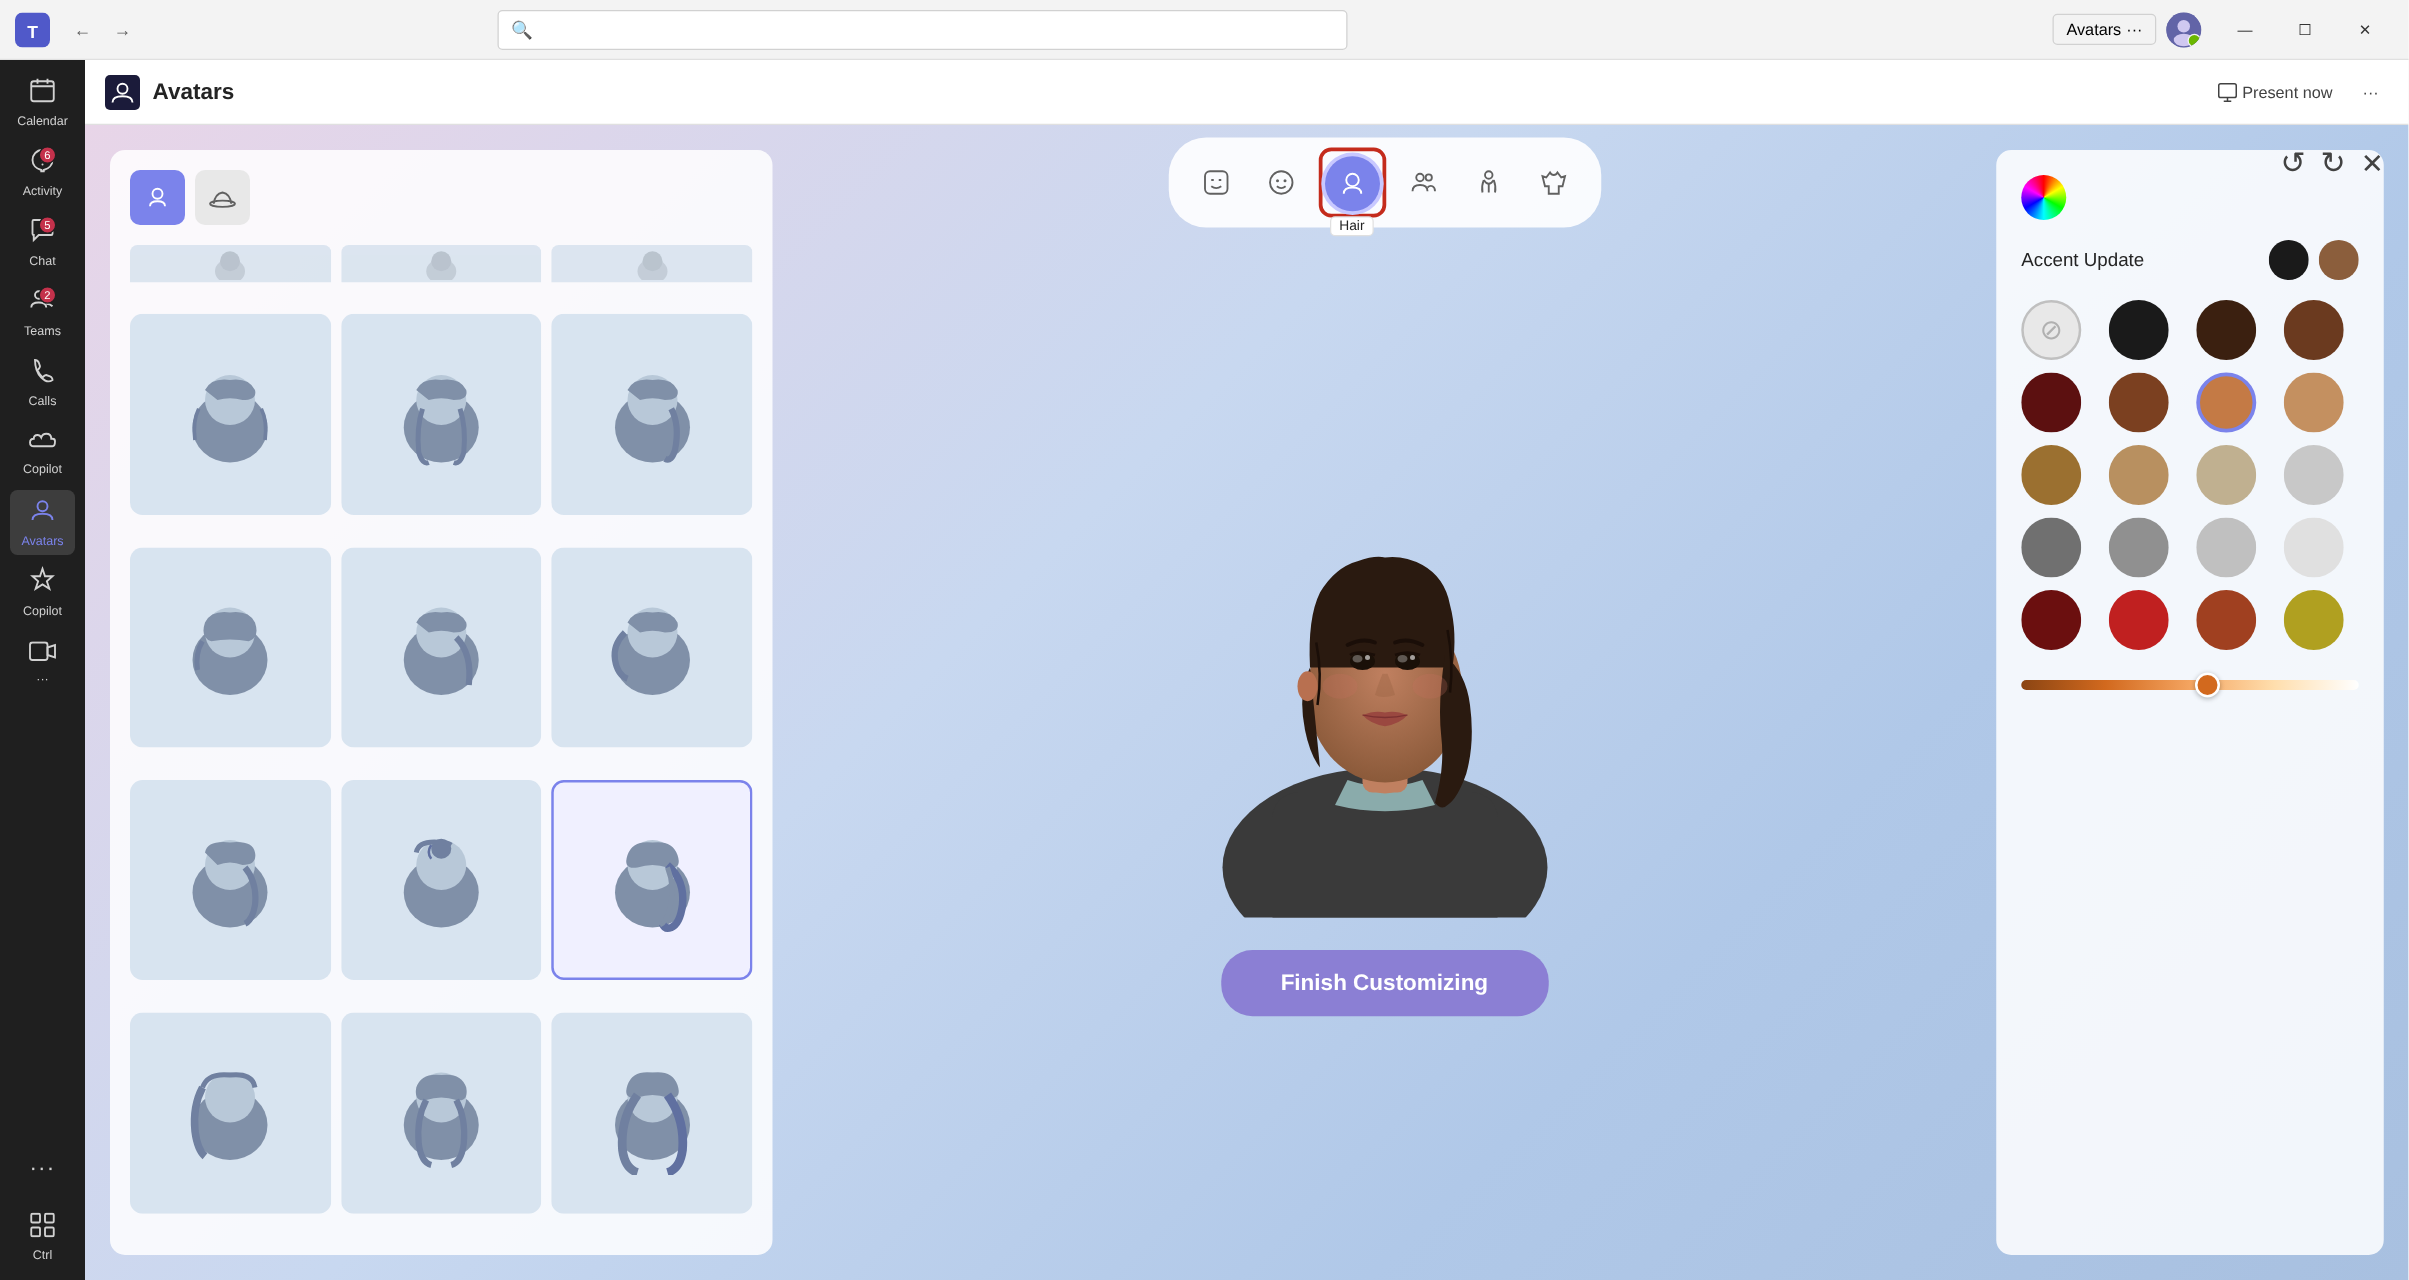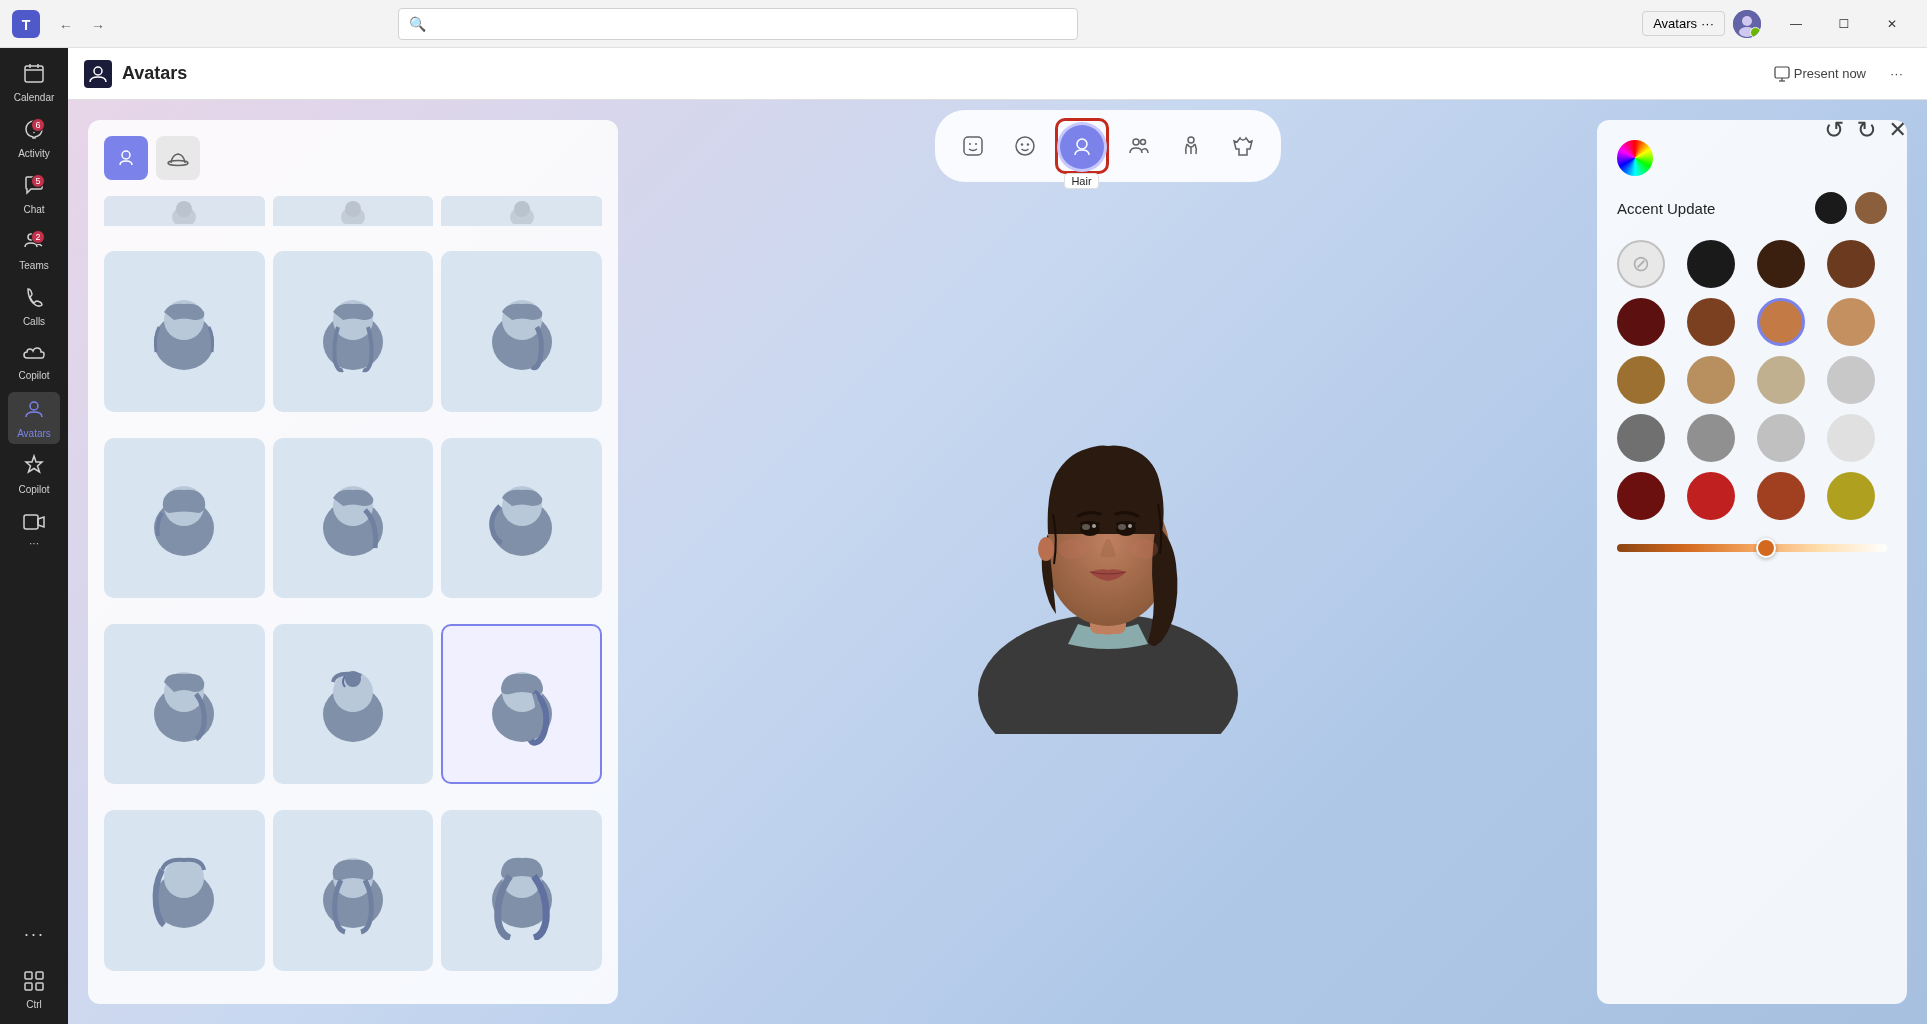--- a/index.html
+++ b/index.html
@@ -744,20 +744,21 @@
             <path d="M152 318 Q162 314 170 316 Q178 314 188 318 Q182 325 170 327 Q158 325 152 318 Z" fill="#9a4840"></path>
             <path d="M152 318 Q170 322 188 318" stroke="#7a3030" stroke-width="1" fill="none"></path>
 
             <ellipse cx="134" cy="295" rx="14" ry="10" fill="#c87060" opacity="0.25"></ellipse>
             <ellipse cx="206" cy="295" rx="14" ry="10" fill="#c87060" opacity="0.25"></ellipse>
 
             <ellipse cx="108" cy="295" rx="8" ry="12" fill="#b87050"></ellipse>
           </svg>
         </div>
 
+        <button class="finish-btn">Finish Customizing</button>
       </div>
 
       <div class="editor-actions">
         <button class="action-btn" style="font-size:24px;">↺</button>
         <button class="action-btn" style="font-size:24px;">↻</button>
         <button class="action-btn" style="font-size:22px;">✕</button>
       </div>
 
       <div class="right-panel">
         <div class="color-wheel-icon"></div>

